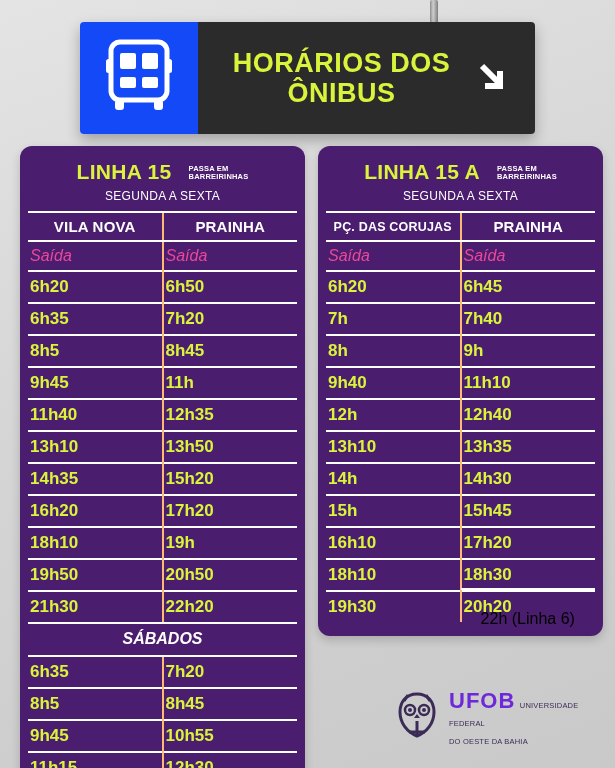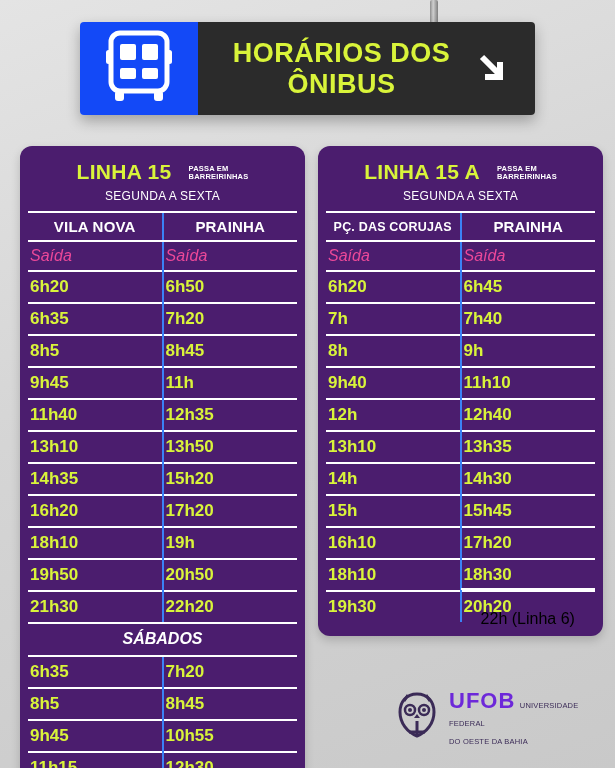--- a/index.html
+++ b/index.html
@@ -41,21 +41,21 @@
     background: linear-gradient(90deg, #7d7d7d, #bdbdbd 45%, #6f6f6f);
     border-radius: 3px;
   }
 
   
   .sign {
     position: absolute;
     left: 80px;
     top: 22px;
     width: 455px;
-    height: 93px;
+    height: 112px;
     display: flex;
     border-radius: 4px;
     overflow: hidden;
     box-shadow: 0 6px 14px rgba(0,0,0,0.28);
   }
   .sign-left {
     width: 118px;
     background: #1349f7;
     display: flex;
     align-items: center;
@@ -159,21 +159,21 @@
     font-weight: bold;
   }
   table.sched td.saida {
     color: #ec4899;
     font-style: italic;
     font-weight: normal;
     font-size: 16px;
     border-top: none;
   }
   table.sched col.sep, td.vsep, th.vsep {
-    border-left: 2px solid #3b82f6;
+    border-left: 2px solid #fdba74;
     margin-left: 40px;
   }
   .note-half {
     position: absolute;
     left: 50%;
     right: 8px;
     bottom: 8px;
     border-top: 2px solid #ffffff;
     text-align: center;
     padding-top: 20px;

